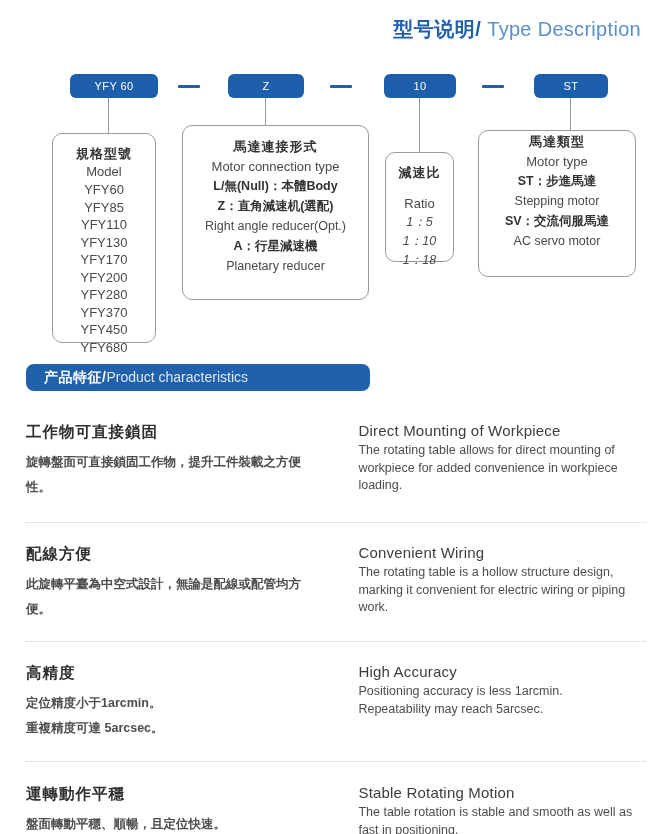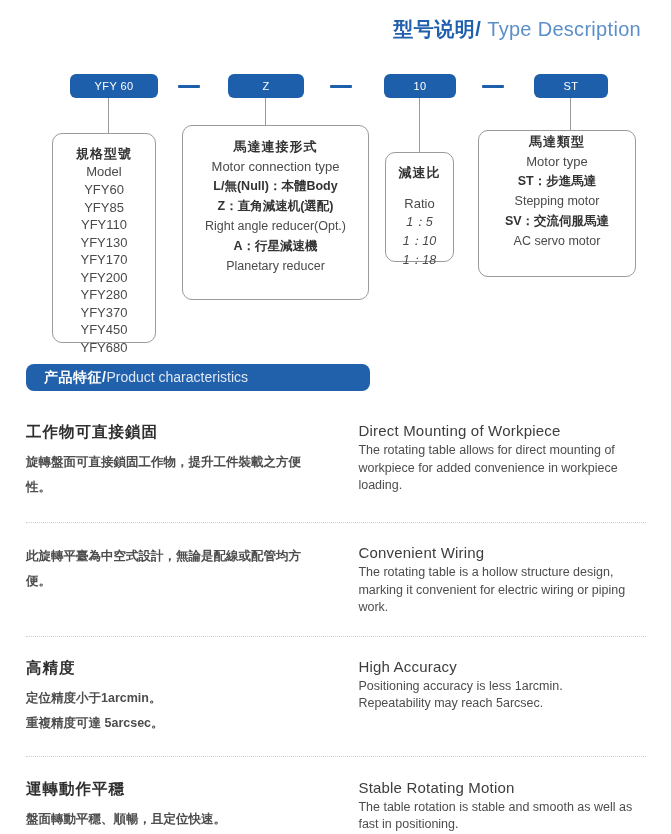--- a/index.html
+++ b/index.html
@@ -316,20 +316,21 @@
       <p>旋轉盤面可直接鎖固工作物，提升工件裝載之方便性。</p>
     </div>
     <div class="col col-en">
       <h3>Direct Mounting of Workpiece</h3>
       <p>The rotating table allows for direct mounting of workpiece for added convenience in workpiece loading.</p>
     </div>
   </div>
 
   <div class="feature f1">
     <div class="col col-zh">
+      <h3>配線方便</h3>
       <p>此旋轉平臺為中空式設計，無論是配線或配管均方便。</p>
     </div>
     <div class="col col-en">
       <h3>Convenient Wiring</h3>
       <p>The rotating table is a hollow structure design, marking it convenient for electric wiring or piping work.</p>
     </div>
   </div>
 
   <div class="feature f2">
     <div class="col col-zh">

